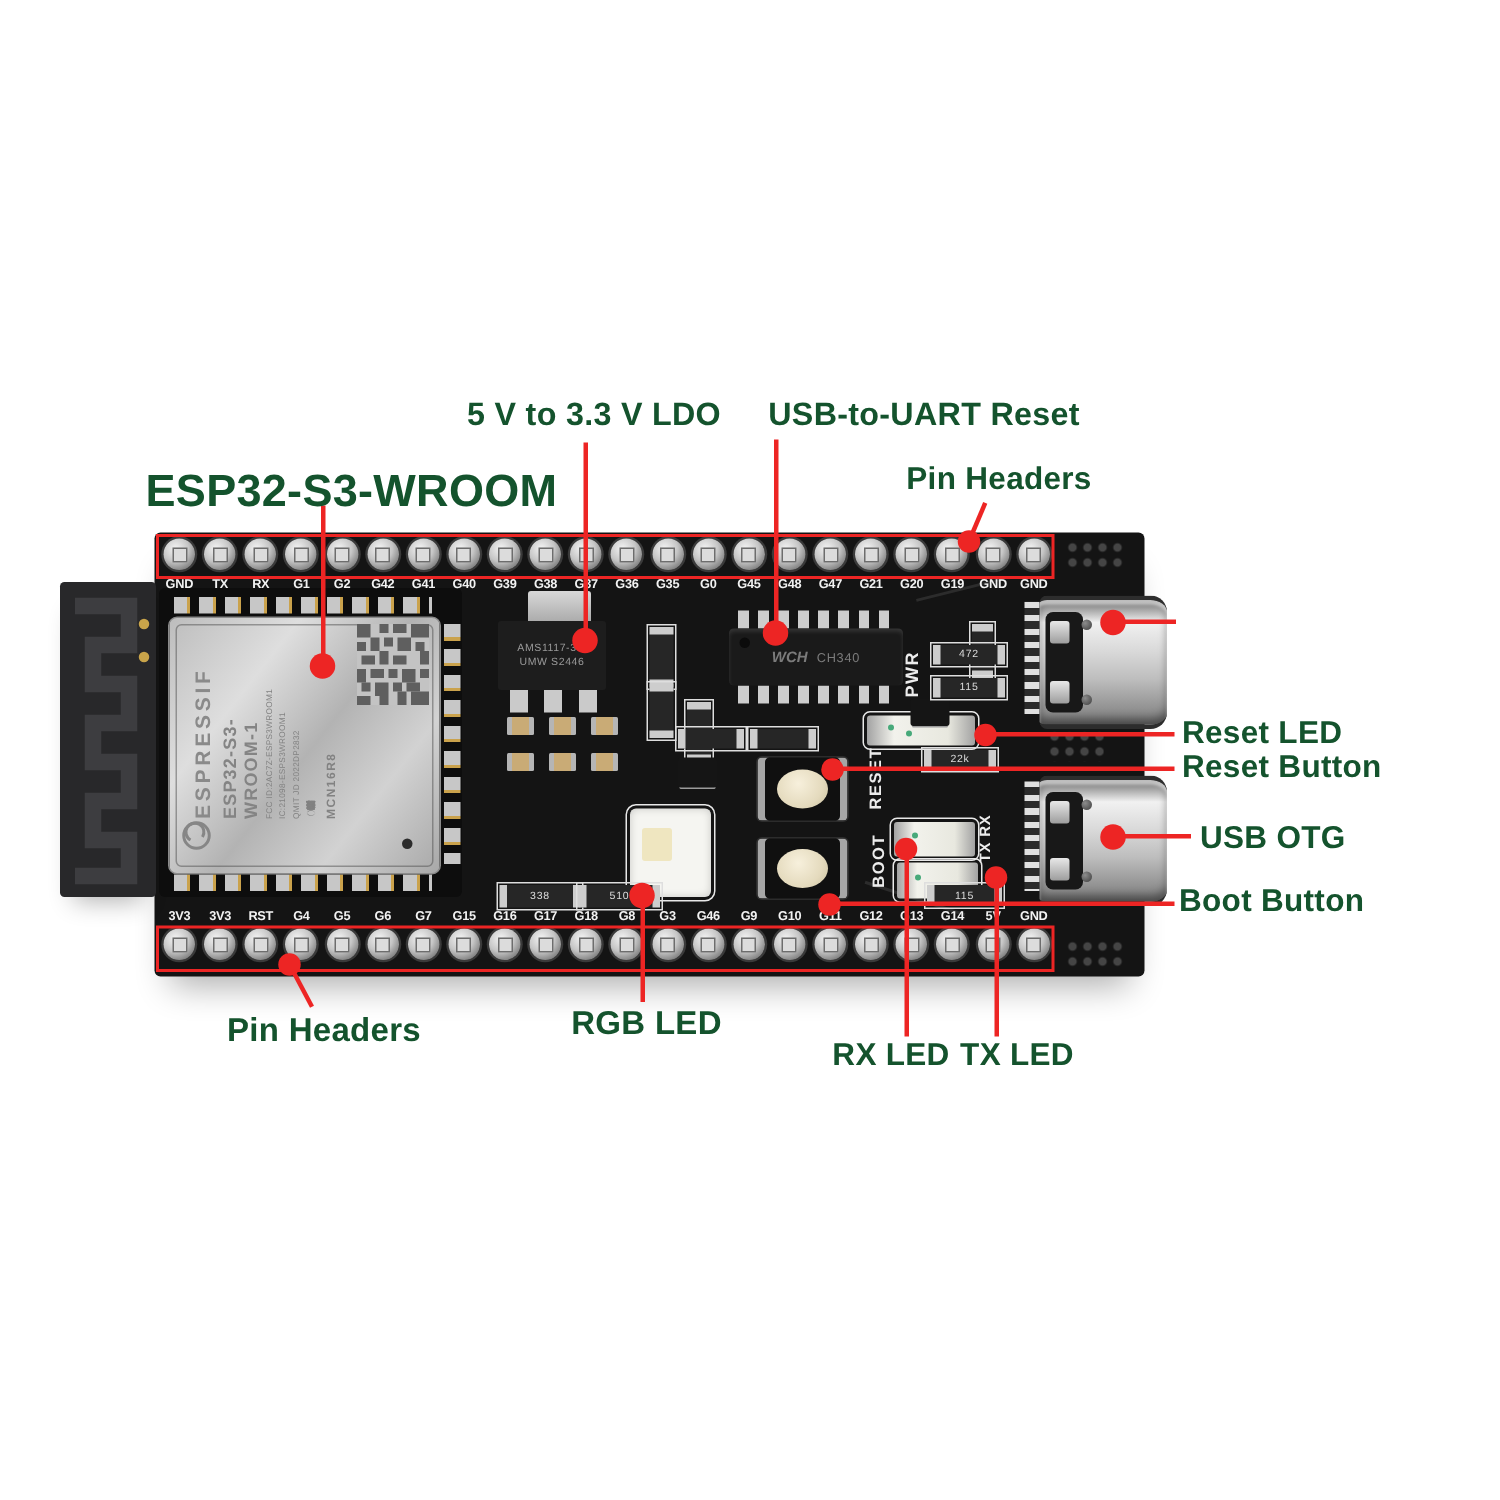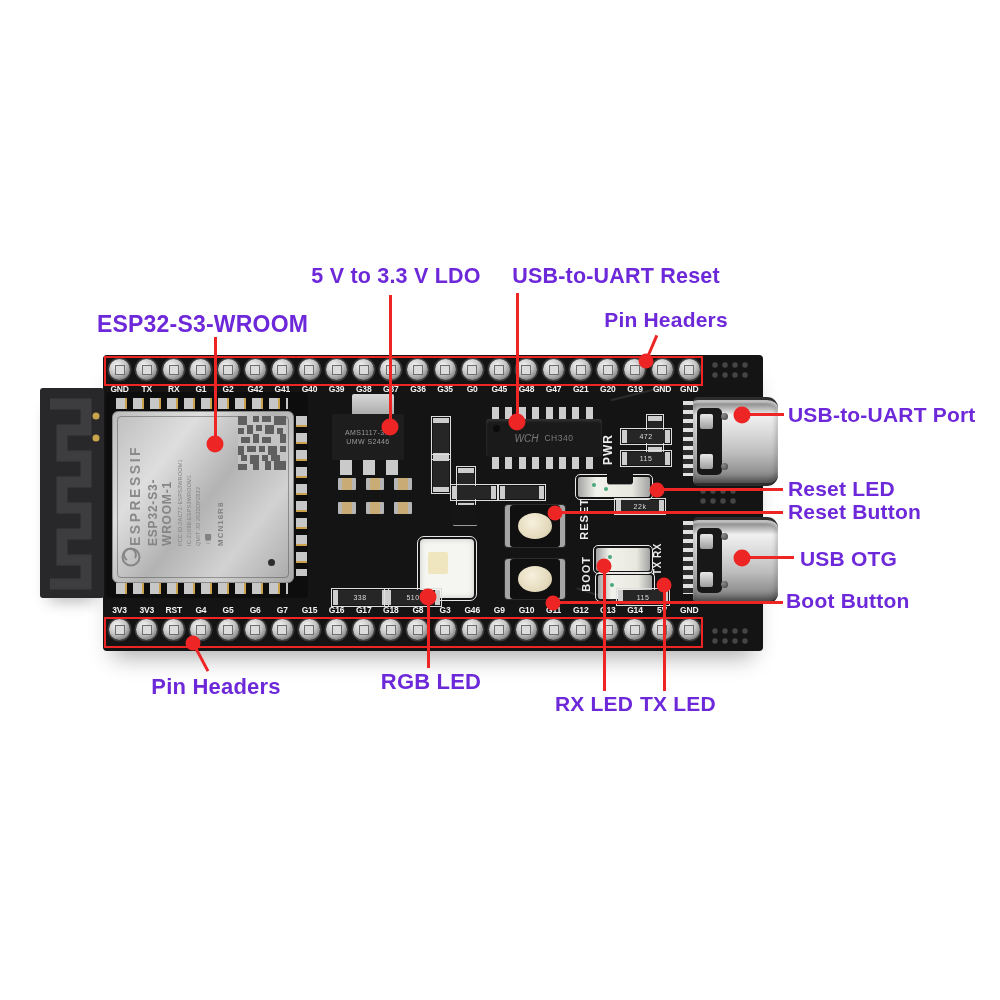--- a/index.html
+++ b/index.html
@@ -1,21 +1,21 @@
 <!DOCTYPE html>
 <html><head>
 <meta charset="utf-8">
 <style>
   html,body{margin:0;padding:0;background:#ffffff;}
   .canvas{position:relative;width:1000px;height:1000px;background:#fff;overflow:hidden;
           font-family:"Liberation Sans",sans-serif;}
   .abs{position:absolute;}
 
   
-  .ann{position:absolute;color:#6d28d9;font-weight:600;font-size:21px;white-space:nowrap;
+  .ann{position:absolute;color:#14532d;font-weight:600;font-size:21px;white-space:nowrap;
        letter-spacing:.2px;z-index:9;}
   .ctr{transform:translateX(-50%);}
   .rline{position:absolute;background:#ed2524;z-index:8;}
   .rdot{position:absolute;width:17px;height:17px;border-radius:50%;background:#ed2524;
         transform:translate(-50%,-50%);z-index:8;}
   .rdot.sm{width:15px;height:15px;}
   .rbox{position:absolute;border:2px solid #ed2524;z-index:8;}
 
   
   .pcb{position:absolute;left:103px;top:355px;width:660px;height:296px;background:#141414;
@@ -58,21 +58,21 @@
         background:linear-gradient(180deg,#d8d8d8,#a8a8a8);border-radius:2px;}
   .ldo-body{position:absolute;left:332px;top:414px;width:72px;height:46px;background:#1d1d1d;border-radius:2px;z-index:4;
         display:flex;flex-direction:column;align-items:center;justify-content:center;color:#9a9a9a;}
   .ldo-body div{font-size:7px;letter-spacing:.4px;line-height:9px;}
   .ldo-legs{position:absolute;left:340px;top:458px;width:58px;height:17px;z-index:3;
         background:repeating-linear-gradient(90deg,#cacaca 0 12px,transparent 12px 23px);}
   .chip-pins{position:absolute;height:12px;background:repeating-linear-gradient(90deg,#cdcdcd 0 7px,transparent 7px 13.4px);z-index:3;}
   .uart-body{position:absolute;left:486px;top:419px;width:116px;height:38px;background:#1a1a1a;border-radius:3px;z-index:4;
         display:flex;align-items:center;justify-content:center;gap:6px;color:#7b7b7b;
         box-shadow:inset 0 2px 3px rgba(255,255,255,.12);}
-  .uart-body .wch{font-size:10px;font-weight:400;font-style:italic;}
+  .uart-body .wch{font-size:10px;font-weight:700;font-style:italic;}
   .uart-body .part{font-size:8.5px;letter-spacing:.5px;}
   .uart-dimple{position:absolute;left:493px;top:425px;width:7px;height:7px;border-radius:50%;background:#0b0b0b;z-index:5;}
 
   
   .btn{position:absolute;background:#101010;border-radius:3px;z-index:4;
        box-shadow:inset 5px 0 0 #a6a6a6,inset -5px 0 0 #a6a6a6,0 0 0 1px #2c2c2c;}
   .btn .cap{position:absolute;left:50%;top:50%;width:34px;height:26px;border-radius:50%;transform:translate(-50%,-50%);
        background:radial-gradient(circle at 42% 36%,#f7f0dc,#e4dabd 62%,#c9bf9e);}
   .ledbar{position:absolute;border-radius:2px;z-index:4;outline:1px solid #e8e8e8;outline-offset:2px;
        background:linear-gradient(90deg,#a2a2a2,#f2f2ec 25%,#e8e8df 75%,#a2a2a2);}
@@ -579,25 +579,24 @@
 
   <div class="rline" style="left:427px;top:597px;width:3px;height:71px;"></div>
   <div class="rdot" style="left:428px;top:597px;"></div>
 
   <div class="rline" style="left:603px;top:565px;width:3px;height:126px;"></div>
   <div class="rdot sm" style="left:604px;top:566px;"></div>
 
   <div class="rline" style="left:663px;top:584px;width:3px;height:107px;"></div>
   <div class="rdot sm" style="left:664px;top:585px;"></div>
 
-  <div class="ann" style="left:97px;top:311px;font-size:23px;">ESP32-S3-WROOM</div>
+  <div class="ann" style="left:97px;top:311px;font-size:30px;">ESP32-S3-WROOM</div>
   <div class="ann ctr" style="left:396px;top:264px;font-size:21.5px;">5 V to 3.3 V LDO</div>
   <div class="ann ctr" style="left:616px;top:264px;font-size:21.5px;">USB-to-UART Reset</div>
   <div class="ann ctr" style="left:666px;top:308px;">Pin Headers</div>
-  <div class="ann" style="left:788px;top:403px;">USB-to-UART Port</div>
   <div class="ann" style="left:788px;top:477px;">Reset LED</div>
   <div class="ann" style="left:788px;top:500px;">Reset Button</div>
   <div class="ann" style="left:800px;top:547px;">USB OTG</div>
   <div class="ann" style="left:786px;top:589px;">Boot Button</div>
   <div class="ann ctr" style="left:216px;top:674px;font-size:22px;">Pin Headers</div>
   <div class="ann ctr" style="left:431px;top:669px;font-size:22px;">RGB LED</div>
   <div class="ann ctr" style="left:594px;top:692px;">RX LED</div>
   <div class="ann ctr" style="left:678px;top:692px;">TX LED</div>
 
 </div>

